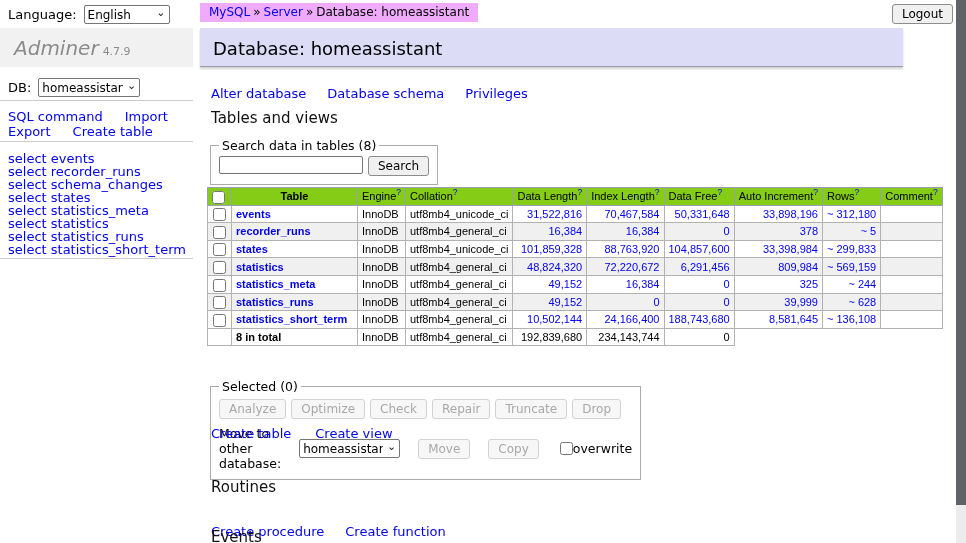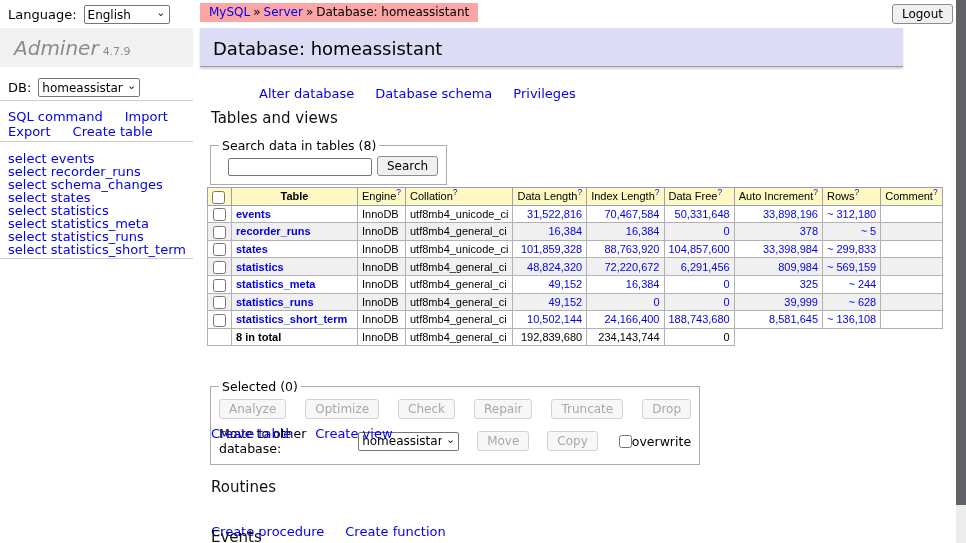--- a/index.html
+++ b/index.html
@@ -27,64 +27,64 @@
   #h1band .appver { font-size: 11px; font-style: normal; color: #8b8b8b; margin-left: 4px; }
   .db-row { position: absolute; top: 78px; left: 8px; display: flex; align-items: center; gap: 7px; }
   .sep { position: absolute; left: 0; width: 193px; border-top: 1px solid #ccc; }
   #sep1 { top: 100px; } #sep2 { top: 141px; } #sep3 { top: 258px; }
   .actions { position: absolute; top: 109px; left: 8px; width: 182px; line-height: 15px; font-size: 13px; }
   .actions .aline a { margin-right: 22px; }
   .tlist { position: absolute; top: 152px; left: 8px; font-size: 13px; line-height: 13px; }
   .tlist a { display: block; }
 
   
-  #breadcrumb { position: absolute; left: 200px; top: 3px; background: #fca5a5; padding: 2px 9px 3px; font-size: 12px; }
+  #breadcrumb { position: absolute; left: 200px; top: 3px; background: #f0abfc; padding: 2px 9px 3px; font-size: 12px; }
   #breadcrumb .bsep { margin: 0 3px; }
   #logout-btn { position: absolute; top: 4px; right: 13px; }
   .btn {
     font-family: inherit; font-size: 12px; color: #000;
     background: #f0f0f0; border: 1px solid #8c8c8c; border-radius: 3px;
     padding: 2px 9px; line-height: 14px; cursor: pointer;
   }
   .btn:disabled { color: #a8a8a8; border-color: #d2d2d2; background: #f7f7f7; cursor: default; }
   #h2band {
     position: absolute; left: 200px; top: 28px; width: 703px; height: 39px;
     background: #dcdcf7; border-bottom: 1px solid #9b9ba8; box-shadow: 0 2px 2px rgba(0,0,0,.18);
   }
   #h2band .h2text { font-size: 18px; font-weight: normal; padding: 10px 0 0 13px; }
 
   
-  #navlinks { position: absolute; left: 211px; top: 86px; margin-left: 48px; }
+  #navlinks { position: absolute; left: 211px; top: 86px; }
   #navlinks a { margin-right: 21px; }
   .h3 { position: absolute; left: 211px; font-size: 15px; font-weight: normal; color: #111; }
   #tables-title { top: 109px; }
   fieldset { border: 1px solid #ababab; margin: 0; padding: 3px 8px 8px; background: #fff; }
   legend { font-size: 12.5px; padding: 0 3px; margin-top: 16px; }
   #search-fieldset { position: absolute; left: 210px; top: 138px; width: 210px; }
-  #search-fieldset .frow { display: flex; align-items: flex-end; gap: 5px; margin-left: 9px; }
+  #search-fieldset .frow { display: flex; align-items: flex-start; gap: 5px; }
   #search-input { width: 144px; height: 18px; border: 1px solid #767676; border-radius: 2px; font-family: inherit; font-size: 12px; padding: 0 3px; }
 
   
   #main-table { position: absolute; left: 207px; top: 187px; border-collapse: collapse; font-family: "Liberation Sans", sans-serif; font-size: 11px; }
   #main-table td, #main-table th { border: 1px solid #b2b2b2; padding: 1px 4px; height: 15px; line-height: 14px; white-space: nowrap; }
-  #main-table thead td, #main-table thead th { background: #fef9c3; border-color: #9d9db8; font-weight: normal; text-align: left; }
+  #main-table thead td, #main-table thead th { background: #84cc16; border-color: #9d9db8; font-weight: normal; text-align: left; }
   #main-table thead th { font-weight: bold; text-align: center; }
   #main-table tbody tr:nth-child(even) td { background: #f0f0f0; }
   #main-table tbody tr.total td { background: #fff; }
   .c-check { text-align: center; width: 24px; }
   .num { text-align: right; }
   .num a, a.numval { color: #0000ee; }
   a.tname { font-weight: bold; }
   .total .tot-name { font-weight: bold; }
   sup.q { font-size: 8.5px; color: #0000ee; vertical-align: super; line-height: 0; }
   input[type="checkbox"] { width: 13px; height: 13px; margin: 0; vertical-align: middle; }
 
   
   #selected-fieldset { position: absolute; left: 210px; top: 379px; width: 408px; }
-  #selected-fieldset .brow { display: flex; gap: 19px; margin-top: 2px; }
+  #selected-fieldset .brow { display: flex; gap: 5px; margin-top: 2px; }
   #selected-fieldset .mrow { display: flex; align-items: center; gap: 18px; margin-top: 7px; font-size: 12.5px; }
   #selected-fieldset .mrow .cb-wrap { display: flex; align-items: center; margin-left: 3px; }
 
   
   .linkrow { position: absolute; left: 211px; }
   #create-links { top: 426px; } #create-links a { margin-right: 24px; }
   #routines-title { top: 478px; }
   #routines-links { top: 524px; } #routines-links a { margin-right: 21px; }
   #events-title { top: 528px; }
 
@@ -131,22 +131,22 @@
       <a>Export</a><a>Create table</a>
     </div>
   </div>
   <div class="sep" id="sep2"></div>
 
   <div class="tlist">
     <a>select events</a>
     <a>select recorder_runs</a>
     <a>select schema_changes</a>
     <a>select states</a>
+    <a>select statistics_meta</a>
     <a>select statistics</a>
-    <a>select statistics_meta</a>
     <a>select statistics_runs</a>
     <a>select statistics_short_term</a>
   </div>
   <div class="sep" id="sep3"></div>
 </div>
 
 <div id="breadcrumb">
   <a>MySQL</a><span class="bsep">»</span><a>Server</a><span class="bsep">»</span><span>Database: homeassistant</span>
 </div>
 <button id="logout-btn" class="btn">Logout</button>

